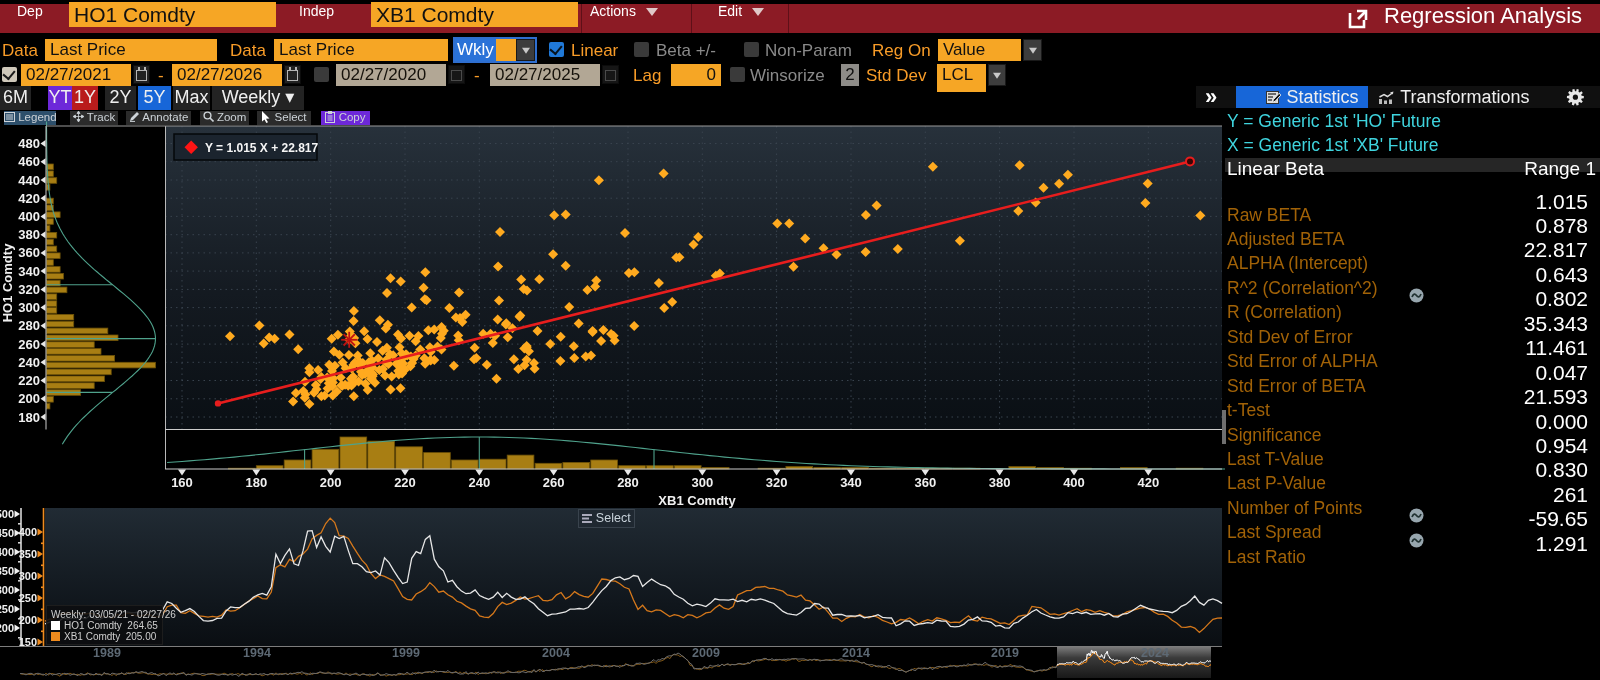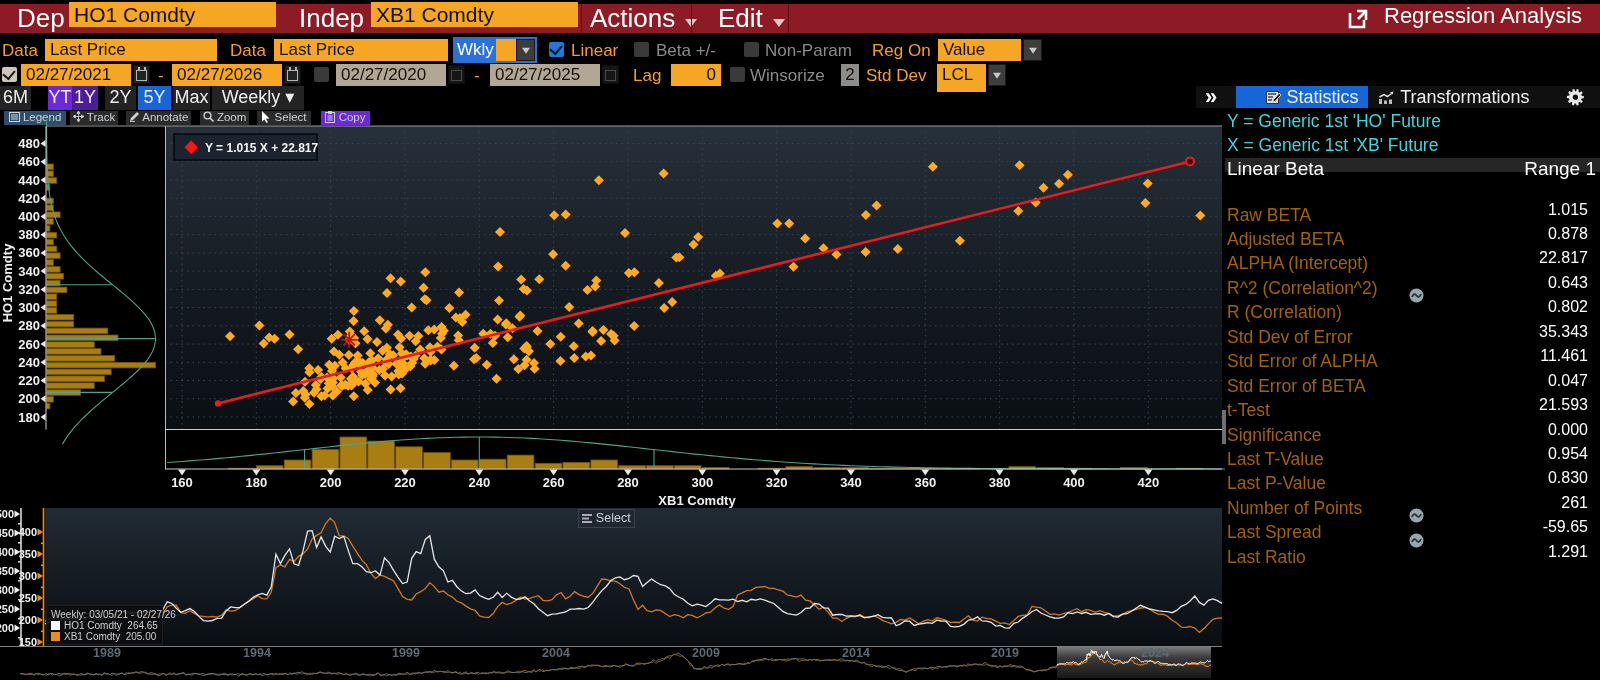--- a/index.html
+++ b/index.html
@@ -1,17 +1,17 @@
 <!DOCTYPE html>
 <html><head><meta charset="utf-8"><style>
 *{margin:0;padding:0;box-sizing:border-box}
 html,body{width:1600px;height:680px;background:#000;overflow:hidden;font-family:"Liberation Sans",sans-serif}
 .abs{position:absolute}
 .titlebar{position:absolute;left:0;top:4px;width:1600px;height:29px;background:#8c1b25}
-.tlab{position:absolute;top:3px;color:#fff;font-size:26px}
+.tlab{position:absolute;top:3px;color:#fff;font-size:14px}
 .tin{position:absolute;top:2px;height:25px;background:#f6a625;color:#111;font-size:21px;line-height:25px;padding-left:5px;white-space:nowrap}
 .mdiv{position:absolute;top:0;width:1px;height:29px;background:#5e1018}
 .caret{display:inline-block;width:0;height:0;border-left:6px solid transparent;border-right:6px solid transparent;border-top:8px solid #e0c8c8;margin-left:10px}
 .olab{position:absolute;color:#f89c28;font-size:17px;white-space:nowrap}
 .glab{position:absolute;color:#8a8a8a;font-size:17px;white-space:nowrap}
 .oin{position:absolute;background:#f6a625;color:#111;font-size:17px;white-space:nowrap;padding-left:5px}
 .din{position:absolute;background:#b2a795;color:#15110a;font-size:17px;white-space:nowrap;padding-left:5px}
 .cb{position:absolute;width:15px;height:15px;background:#2079d8;border-radius:2px}
 .cb:after{content:"";position:absolute;left:3px;top:1px;width:6px;height:9px;border:solid #08141f;border-width:0 2.5px 2.5px 0;transform:rotate(40deg)}
 .cbg{position:absolute;width:15px;height:15px;background:#3a3a3a;border-radius:2px}
@@ -21,21 +21,21 @@
 .dbtn:after{content:"";position:absolute;left:50%;top:50%;transform:translate(-50%,-38%);width:0;height:0;border-left:4.5px solid transparent;border-right:4.5px solid transparent;border-top:6px solid #c9c9c9}
 .cal{position:absolute;width:17px;height:19px;background:#222;border:1px solid #0c0c0c}
 .cal:before{content:"";position:absolute;left:2px;top:4px;right:2px;bottom:2px;border:1.5px solid #b5b5b5}
 .cal:after{content:"";position:absolute;left:4px;top:1px;width:2px;height:3px;background:#b5b5b5;box-shadow:6px 0 #b5b5b5}
 .cald{position:absolute;width:17px;height:19px;background:#161616;border:1px solid #0c0c0c}
 .cald:before{content:"";position:absolute;left:2px;top:4px;right:2px;bottom:2px;border:1.5px solid #4a4a4a}
 .tab{position:absolute;top:0;height:24px;background:#232323;color:#efefef;font-size:18px;text-align:center;line-height:23px}
 .tbtn{position:absolute;top:0;height:14px;background:#2b2b2b;color:#ccd2d7;font-size:11.5px;line-height:13px;text-align:center;white-space:nowrap}
 .stat-row{position:absolute;left:1227px;width:373px;height:24.45px}
 .sl{position:absolute;left:0;top:18px;color:#a16207;font-size:17.5px;white-space:nowrap}
-.sv{position:absolute;right:12px;top:14px;color:#fff;font-size:16px}
+.sv{position:absolute;right:12px;top:3px;color:#fff;font-size:21px}
 .cyan{position:absolute;left:1227px;color:#3fd4de;font-size:17.5px;white-space:nowrap}
 </style></head><body>
 <div class="abs" style="left:0;top:0;width:1600px;height:4px;background:#000"></div>
 <div class="titlebar"></div>
 <div class="tlab" style="left:17px">Dep</div>
 <div class="tin" style="left:69px;width:207px">HO1 Comdty</div>
 <div class="tlab" style="left:299px">Indep</div>
 <div class="tin" style="left:371px;width:207px">XB1 Comdty</div>
 <div class="mdiv" style="left:581px;top:4px"></div>
 <div class="tlab" style="left:590px">Actions<span class="caret"></span></div>
@@ -80,21 +80,21 @@
 <div class="olab" style="left:633px;top:66px">Lag</div>
 <div class="oin" style="left:671px;top:64px;width:50px;height:22px;line-height:22px;text-align:right;padding-right:5px">0</div>
 <div class="cbg" style="left:730px;top:67px"></div>
 <div class="glab" style="left:750px;top:66px">Winsorize</div>
 <div class="abs" style="left:841px;top:64px;width:18px;height:22px;background:#8e8c88;color:#111;font-size:17px;line-height:22px;text-align:center">2</div>
 <div class="olab" style="left:866px;top:66px">Std Dev</div>
 <div class="oin" style="left:937px;top:64px;width:49px;height:28px;line-height:22px">LCL</div>
 <div class="dbtn" style="left:988px;top:64px;width:18px;height:22px"></div>
 <div class="tab" style="left:0px;top:86px;width:31px;background:#232323">6M</div>
 <div class="tab" style="left:48px;top:86px;width:37px;background:#6d28d9">YTD</div>
-<div class="tab" style="left:72px;top:86px;width:26px;background:#4c1d95">1Y</div>
+<div class="tab" style="left:72px;top:86px;width:26px;background:#b91c1c">1Y</div>
 <div class="tab" style="left:105px;top:86px;width:31px;background:#232323">2Y</div>
 <div class="tab" style="left:138px;top:86px;width:33px;background:#1766d8">5Y</div>
 <div class="tab" style="left:173px;top:86px;width:37px;background:#232323">Max</div>
 <div class="tab" style="left:212px;top:86px;width:92px;background:#232323">Weekly ▾</div>
 <div class="abs" style="left:1196px;top:86px;width:404px;height:22px;background:#101010"></div>
 <div class="abs" style="left:1205px;top:84px;color:#fff;font-size:22px;font-weight:bold">»</div>
 <div class="tab" style="left:1236px;top:86px;width:153px;background:#1766d8"><svg width="15" height="14" viewBox="0 0 15 14" style="vertical-align:-2px">
       <rect x="0.5" y="0.5" width="12" height="12" fill="#ddd" stroke="#333"></rect>
       <path d="M2 3h8M2 6h5M2 9h4" stroke="#444" stroke-width="1.4"></path>
       <path d="M13.2 2.2 7.6 8.4 l-1.4 3 3-1.2 5.6-6z" fill="#111" stroke="#eee" stroke-width="1"></path>
@@ -103,21 +103,21 @@
       <rect x="1" y="8" width="3" height="5" fill="#bbb"></rect>
       <rect x="6" y="9.5" width="3" height="3.5" fill="#bbb"></rect>
       <rect x="11" y="8.5" width="3" height="4.5" fill="#bbb"></rect>
       <path d="M1.5 6 6 3.5 9.5 5.5 15 1.5" fill="none" stroke="#ddd" stroke-width="1.5"></path>
       <path d="M15.5 0.5 l-3.5 1 2.5 2z" fill="#ddd"></path>
     </svg> Transformations</div>
 <svg class="abs" style="left:1565px;top:88px" width="20" height="20" viewBox="0 0 20 20">
 <path fill="#e8e8e8" d="M10 3.2 11.2 3.2 11.7 1 13.8 1.6 13.5 3.8 14.6 4.5 16.5 3.3 17.8 5 16.2 6.5 16.6 7.7 18.8 8 18.8 10.2 16.6 10.6 16.2 11.8 17.8 13.4 16.4 15.1 14.5 14 13.4 14.7 13.7 16.9 11.6 17.5 10.9 15.4 9.6 15.4 8.9 17.5 6.8 16.8 7.2 14.6 6.1 13.9 4.2 15 2.9 13.3 4.5 11.8 4.1 10.5 1.9 10.1 2 8 4.2 7.6 4.6 6.4 3.1 4.8 4.5 3.1 6.4 4.3 7.5 3.6 7.3 1.4 9.4 0.9 10 3.2z"></path>
 <circle cx="10.4" cy="9.2" r="2.6" fill="#111"></circle>
   </svg>
-<div class="tbtn" style="left:4px;top:111px;width:62px;background:#2d4f6b"><svg width="11" height="10" viewBox="0 0 11 10" style="vertical-align:-1px">
+<div class="tbtn" style="left:4px;top:111px;width:52px;background:#2d4f6b"><svg width="11" height="10" viewBox="0 0 11 10" style="vertical-align:-1px">
       <rect x="0.5" y="0.5" width="10" height="9" fill="none" stroke="#cdd3d8"></rect>
       <path d="M2 3h7M2 5h7M2 7h7" stroke="#cdd3d8" stroke-width="1"></path>
     </svg> Legend</div>
 <div class="tbtn" style="left:70px;top:111px;width:48px;background:#2b2b2b"><svg width="11" height="11" viewBox="0 0 11 11" style="vertical-align:-1px">
       <path d="M5.5 0 L7 2.5 H4zM5.5 11 L4 8.5h3zM0 5.5 L2.5 4v3zM11 5.5 L8.5 7V4zM5.5 2v7M2 5.5h7" stroke="#cdd3d8" fill="#cdd3d8" stroke-width="0.8"></path>
     </svg> Track</div>
 <div class="tbtn" style="left:126px;top:111px;width:65px;background:#2b2b2b"><svg width="11" height="11" viewBox="0 0 11 11" style="vertical-align:-1px">
       <path d="M1 10 L2 7 8 1 10 3 4 9z" fill="#cdd3d8"></path>
       <path d="M1 10.4 h5" stroke="#cdd3d8"></path>
     </svg> Annotate</div>

